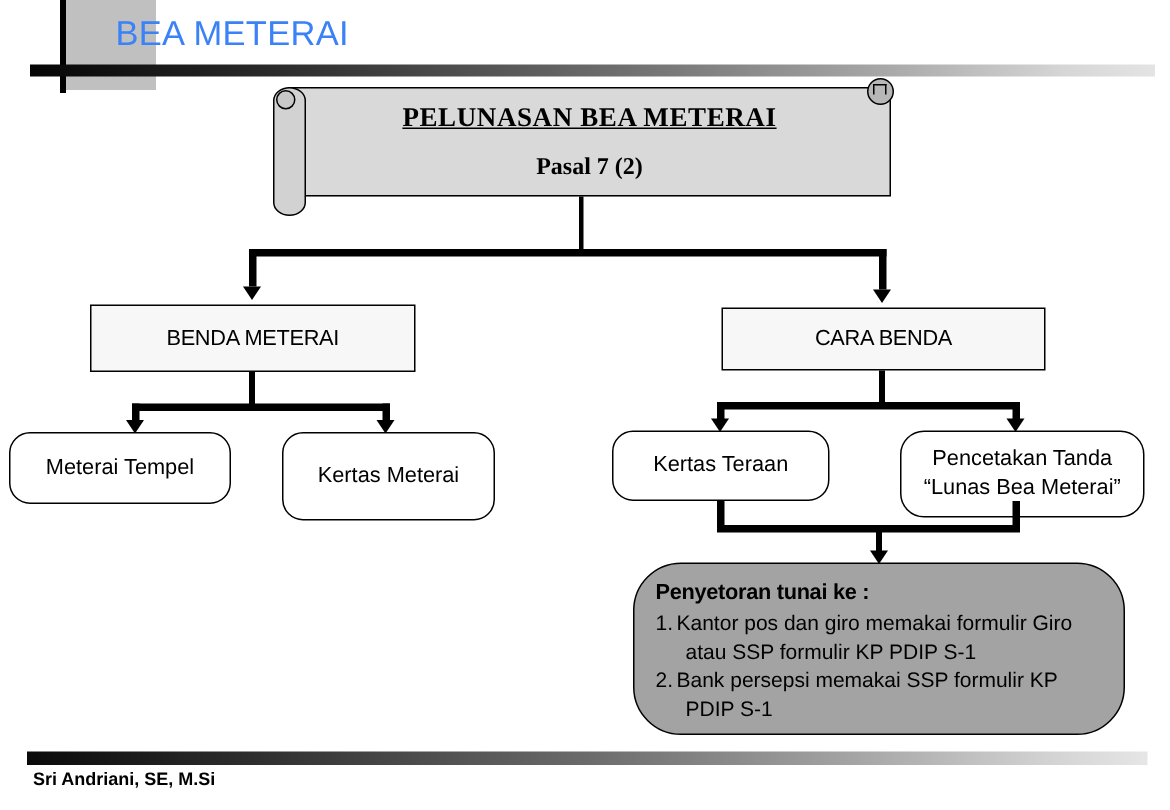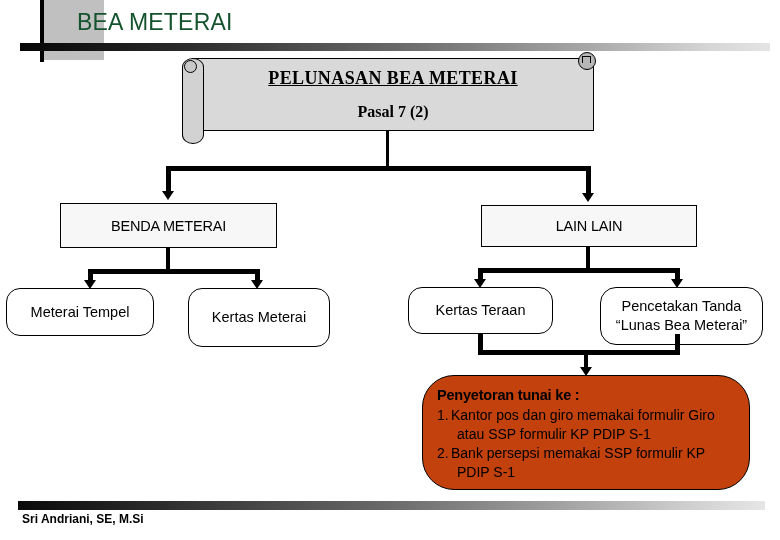--- a/index.html
+++ b/index.html
@@ -20,21 +20,21 @@
   .hdr-vline{
     position:absolute;left:40px;top:0;width:4px;height:62px;
     background:#000000;
   }
   .hdr-gradbar{
     position:absolute;left:20px;top:43px;width:750px;height:8px;
     background:linear-gradient(to right,#050505 0%,#2b2b2b 22%,#6d6d6d 52%,#a8a8a8 76%,#d6d6d6 92%,#e4e4e4 100%);
   }
   .hdr-title{
     position:absolute;left:77px;top:7px;
-    font-size:23px;line-height:30px;color:#14532d;
+    font-size:23px;line-height:30px;color:#3b82f6;
     font-family:"Liberation Sans", sans-serif;
     letter-spacing:0.2px;
     white-space:nowrap;
   }
 
   
   .ftr-gradbar{
     position:absolute;left:18px;top:501px;width:747px;height:9px;
     background:linear-gradient(to right,#0a0a0a 0%,#2e2e2e 20%,#6b6b6b 50%,#a5a5a5 74%,#d2d2d2 91%,#e6e6e6 100%);
   }
@@ -101,21 +101,21 @@
     font-size:14.5px;color:#000000;line-height:19px;
   }
   #box-tempel{left:6px;top:288px;width:148px;height:48px;}
   #box-kertas{left:188px;top:288px;width:142px;height:59px;}
   #box-mesin{left:408px;top:287px;width:145px;height:47px;}
   #box-cetak{left:600px;top:287px;width:163px;height:58px;border-radius:16px;}
 
   
   .notebox{
     position:absolute;left:422px;top:375px;width:328px;height:115px;
-    background:#c2410c;border:1.4px solid #000000;border-radius:32px;
+    background:#a3a3a3;border:1.4px solid #000000;border-radius:32px;
     box-sizing:border-box;padding:10px 12px 0 14px;
   }
   .note-title{font-size:14.5px;font-weight:bold;color:#000;line-height:19px;letter-spacing:-0.2px;}
   .note-list{margin:0;padding:0;list-style:none;}
   .note-list li{
     font-size:14px;color:#000;line-height:18.5px;
     padding-left:20px;text-indent:-20px;margin-top:1px;
   }
   .note-list li span.num{display:inline-block;width:14px;text-indent:0;}
 
@@ -150,21 +150,21 @@
   </div>
 
   <div class="ln" style="left:386px;top:131px;width:3px;height:37px;"></div>
   <div class="ln" style="left:168px;top:166px;width:423px;height:5px;"></div>
   <div class="ln" style="left:166px;top:166px;width:5px;height:25px;"></div>
   <div class="arrow-down" style="left:162px;top:191px;"></div>
   <div class="ln" style="left:586px;top:166px;width:5px;height:27px;"></div>
   <div class="arrow-down" style="left:582px;top:193px;"></div>
 
   <div class="catbox" id="box-benda">BENDA METERAI</div>
-  <div class="catbox" id="box-cara">LAIN LAIN</div>
+  <div class="catbox" id="box-cara">CARA BENDA</div>
 
   <div class="ln" style="left:166px;top:248px;width:4px;height:24px;"></div>
   <div class="ln" style="left:88px;top:269px;width:172px;height:5px;"></div>
   <div class="ln" style="left:88px;top:269px;width:5px;height:13px;"></div>
   <div class="arrow-down" style="left:84px;top:280px;"></div>
   <div class="ln" style="left:255px;top:269px;width:5px;height:13px;"></div>
   <div class="arrow-down" style="left:251px;top:280px;"></div>
 
   <div class="ln" style="left:586px;top:247px;width:4px;height:24px;"></div>
   <div class="ln" style="left:478px;top:268px;width:202px;height:5px;"></div>

